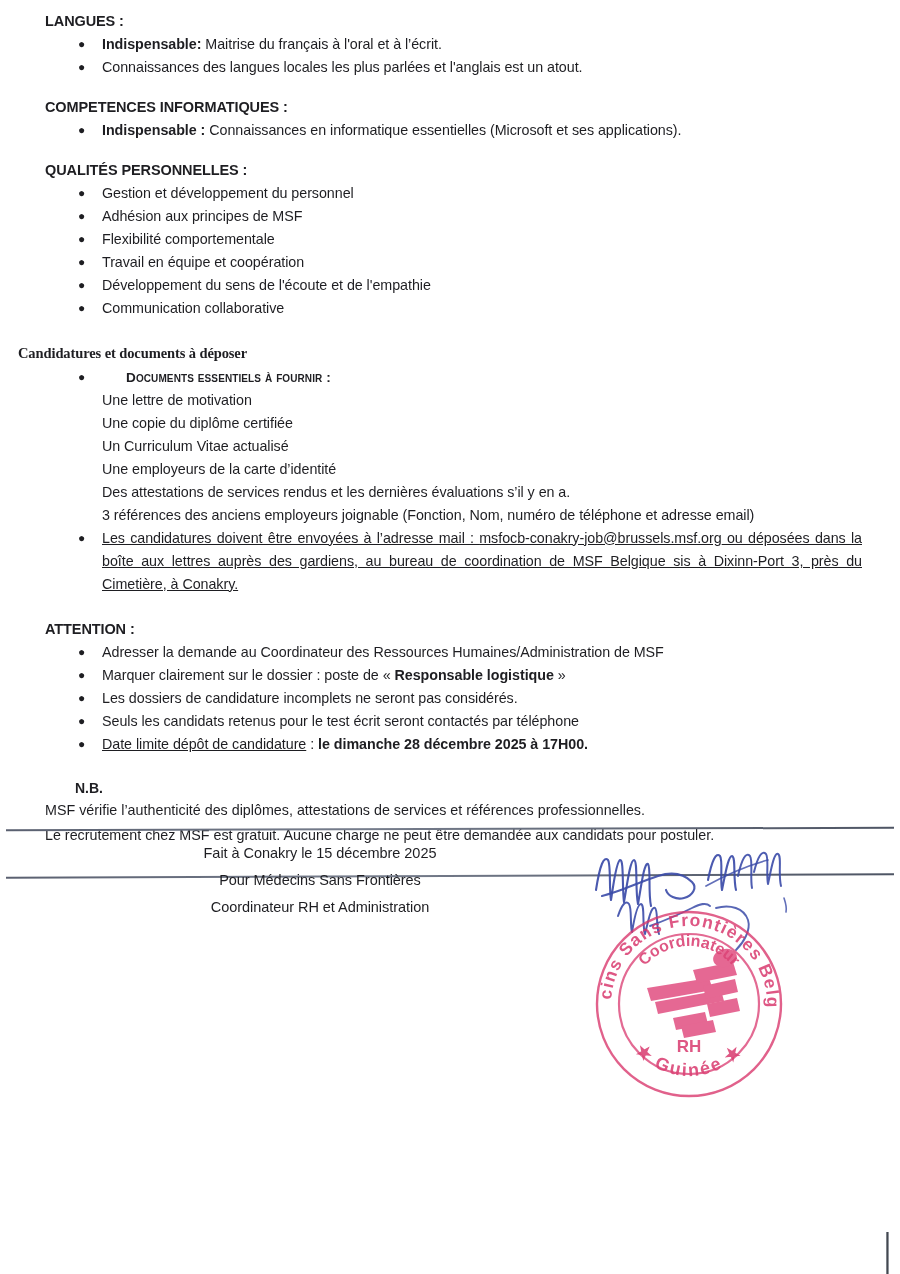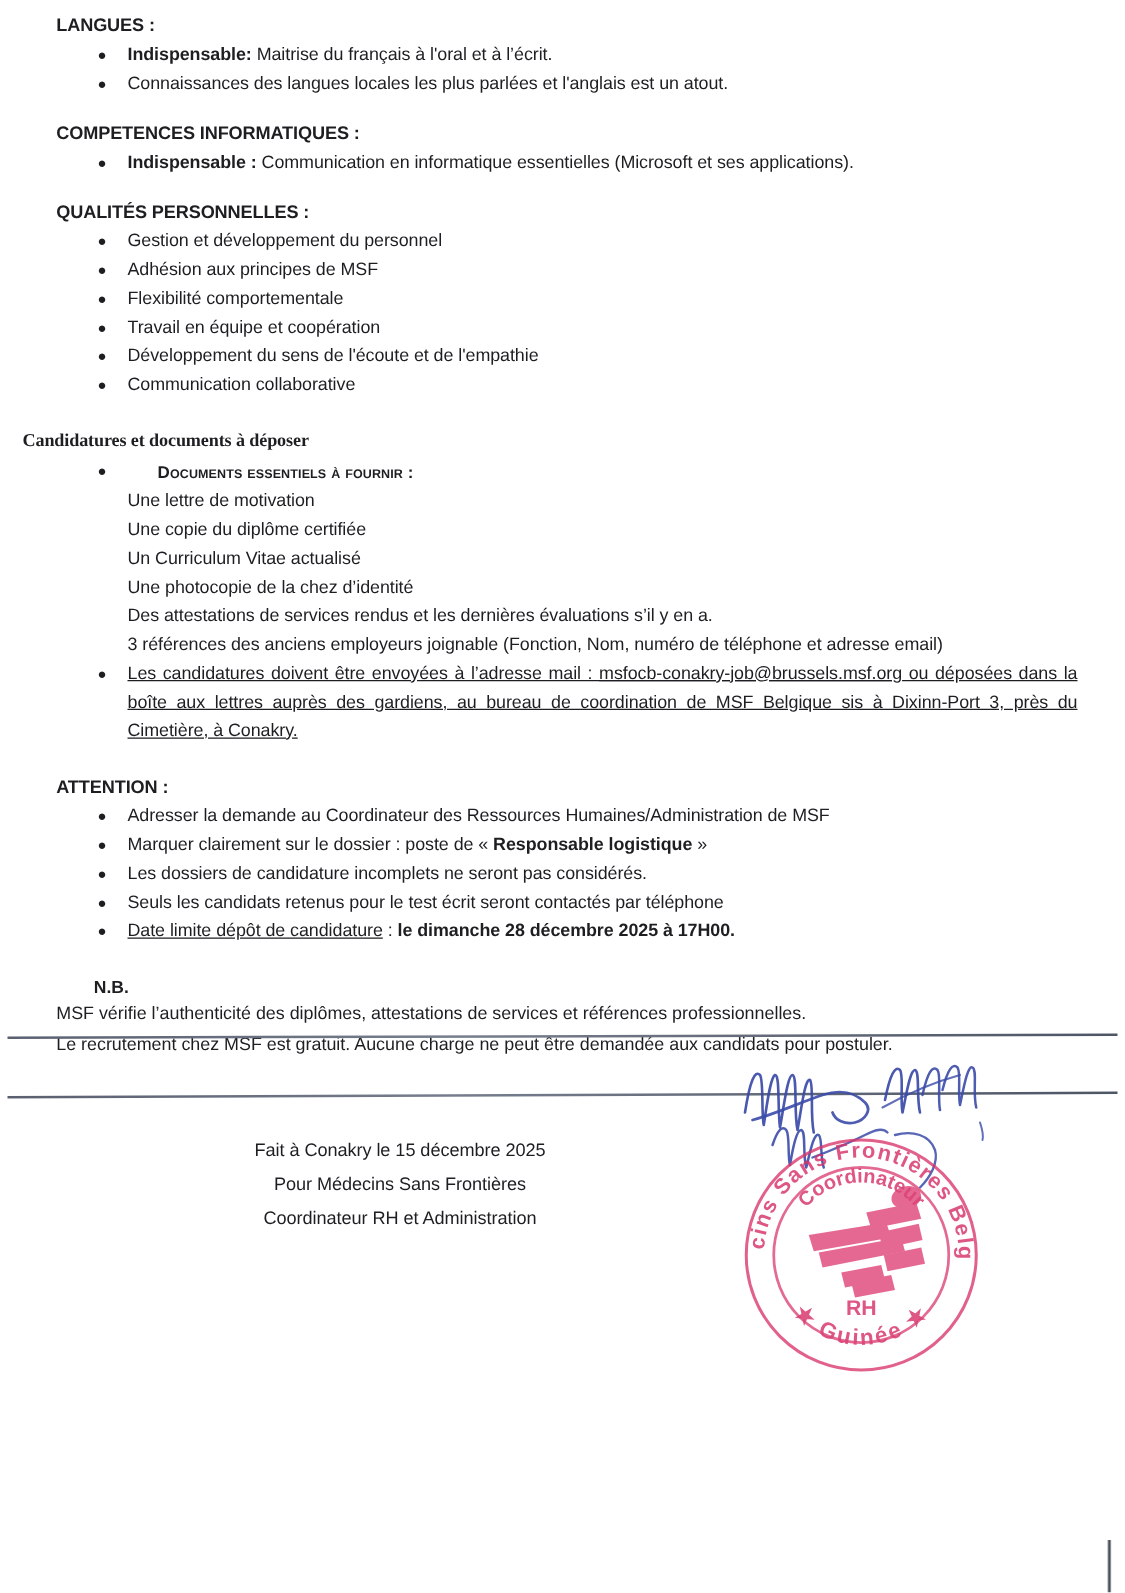--- a/index.html
+++ b/index.html
@@ -128,21 +128,21 @@
     left: 886px;
     width: 3px;
     height: 42px;
     background: linear-gradient(to right, #9aa0a8, #44484f 50%, #b6bbc2);
   }
 
   
   .sign-block {
     position: absolute;
     left: 0;
-    top: 908px;
+    top: 840px;
     width: 640px;
     text-align: center;
     font-size: 14.5px;
     line-height: 27px;
     letter-spacing: -0.05px;
   }
 
   
   .signature {
     position: absolute;
@@ -185,21 +185,21 @@
     </ul>
   </div>
 
   <div class="gap-md"></div>
 
   <div class="section">
     <div class="heading">COMPETENCES INFORMATIQUES :</div>
     <ul class="bullets">
       <li>
         <span class="bullet">●</span>
-        <b>Indispensable :</b><span> Communication en informatique essentielles (Microsoft et ses applications).</span>
+        <b>Indispensable :</b><span> Connaissances en informatique essentielles (Microsoft et ses applications).</span>
       </li>
     </ul>
   </div>
 
   <div class="gap-md"></div>
 
   <div class="section">
     <div class="heading">QUALITÉS PERSONNELLES :</div>
     <ul class="bullets">
       <li>
@@ -237,21 +237,21 @@
     <ul class="bullets">
       <li>
         <span class="bullet">●</span>
         <span class="smallcaps">Documents essentiels à fournir :</span>
       </li>
     </ul>
 
     <div class="plainline">Une lettre de motivation</div>
     <div class="plainline">Une copie du diplôme certifiée</div>
     <div class="plainline">Un Curriculum Vitae actualisé</div>
-    <div class="plainline">Une photocopie de la chez d’identité</div>
+    <div class="plainline">Une employeurs de la carte d’identité</div>
     <div class="plainline">Des attestations de services rendus et les dernières évaluations s’il y en a.</div>
     <div class="plainline">3 références des anciens employeurs joignable (Fonction, Nom, numéro de téléphone et adresse email)</div>
 
     <ul class="bullets">
       <li style="margin-left:102px;">
         <span class="bullet">●</span>
         <div class="justified" style="margin-left:0;text-decoration:underline;">
           <span>Les candidatures doivent être envoyées à l’adresse mail : </span><span class="uline">msfocb-conakry-job@brussels.msf.org</span><span> ou déposées dans la   boîte aux lettres auprès des gardiens, au bureau de coordination de MSF Belgique sis à Dixinn-Port 3, près du Cimetière, à Conakry.</span>
         </div>
       </li>

